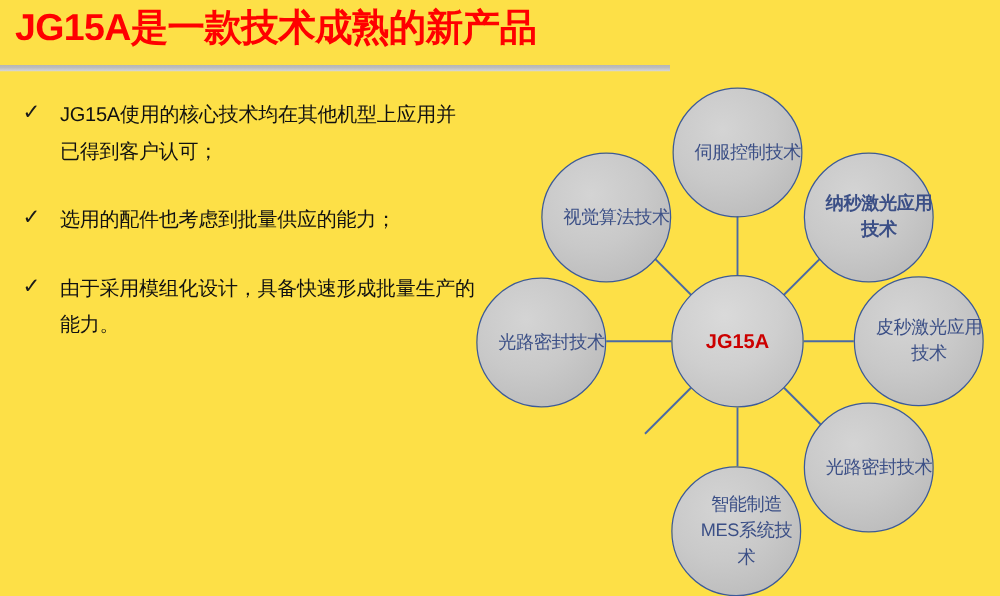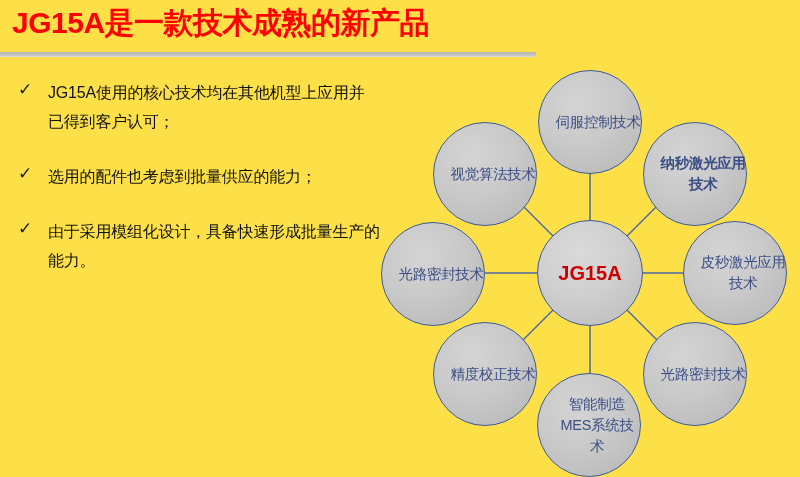--- a/index.html
+++ b/index.html
@@ -104,21 +104,21 @@
     text-align: center;
     color: #3b4f86;
     font-size: 14.5px;
     line-height: 21px;
     letter-spacing: -0.3px;
   }
   .node.center {
     background: radial-gradient(circle at 40% 30%, #dadada 0%, #cfcfcf 45%, #c2c2c2 80%, #b9b9b9 100%);
     border: 1.8px solid #3c5a99;
     color: #cc0000;
-    font-size: 20px;
+    font-size: 16px;
     font-weight: bold;
     letter-spacing: 0px;
   }
   .node .lbl {
     display: block;
     width: 84%;
   }
   .node.center .lbl {
     width: 100%;
   }
@@ -185,23 +185,20 @@
     </div>
 
     <div class="node" style="left:182px; top:325px; width:104px; height:104px;">
       <span class="lbl">智能制造MES系统技术</span>
     </div>
 
     <div class="node" style="left:288px; top:274px; width:104px; height:104px;">
       <span class="lbl">光路密封技术</span>
     </div>
 
-    <div class="node" style="left:78px; top:274px; width:104px; height:104px;">
-      <span class="lbl">精度校正技术</span>
-    </div>
 
     <div class="node" style="left:26px; top:174px; width:104px; height:104px;">
       <span class="lbl">光路密封技术</span>
     </div>
 
     <div class="node" style="left:78px; top:74px; width:104px; height:104px;">
       <span class="lbl">视觉算法技术</span>
     </div>
 
   </div>

